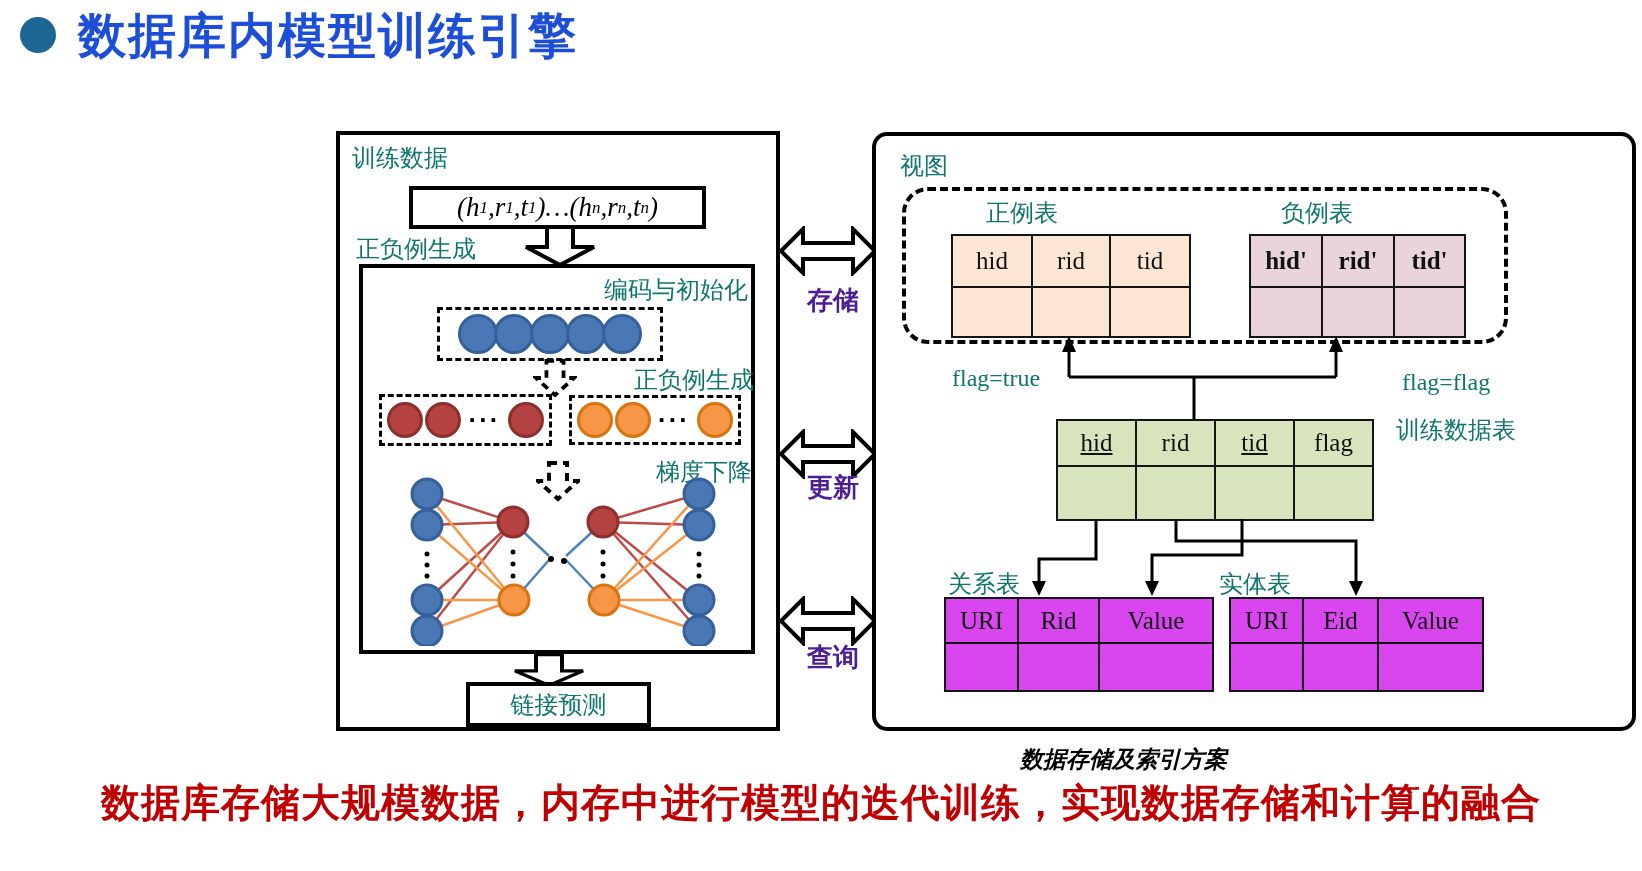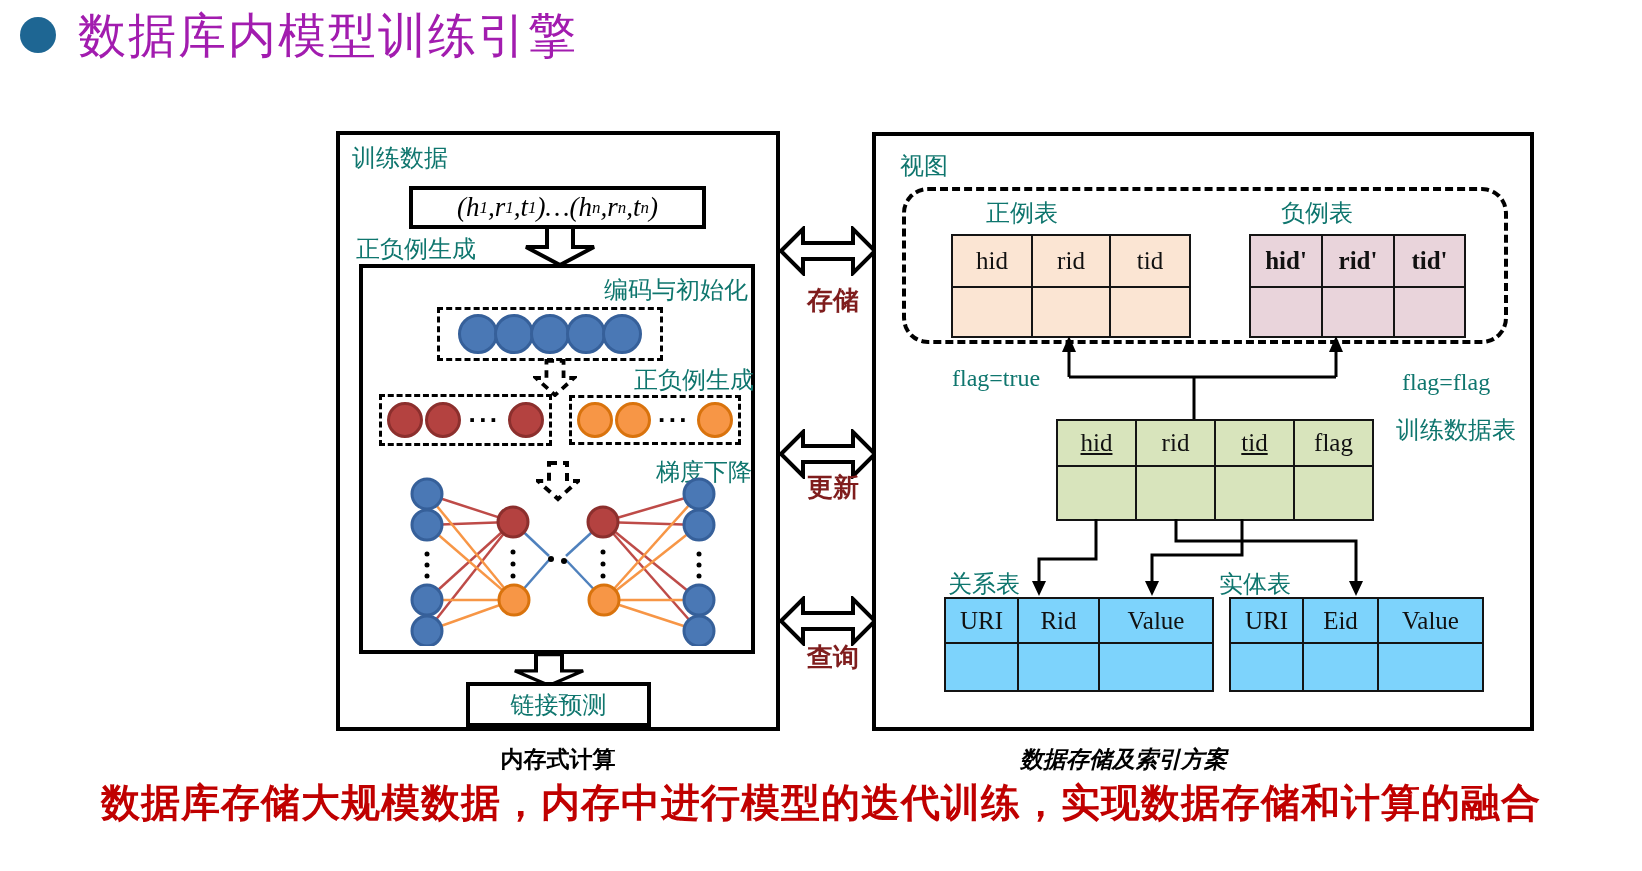--- a/index.html
+++ b/index.html
@@ -5,45 +5,45 @@
   * { margin:0; padding:0; box-sizing:border-box; }
   body { background:#ffffff; font-family:"Liberation Sans", sans-serif; }
   #canvas { position:relative; width:1642px; height:871px; background:#fff; overflow:hidden; }
   .abs { position:absolute; }
   .serif { font-family:"Liberation Serif", serif; }
   .lbl { font-size:24px; color:#0f766e; white-space:nowrap; }
   .blackbox { border:4px solid #000; background:#fff; }
 
   
   .title-bullet { left:20px; top:17px; width:36px; height:36px; border-radius:50%; background:#1E6693; }
-  .page-title { left:78px; top:4px; font-size:48px; font-weight:400; color:#a21caf; letter-spacing:2px; }
+  .page-title { left:78px; top:4px; font-size:48px; font-weight:700; color:#1d4ed8; letter-spacing:2px; }
 
   
   .dashbox { border:3px dashed #000; background:#fff; display:flex; align-items:center; }
   .viewdash { border:4px dashed #000; border-radius:26px; background:transparent; }
 
   
   .circ { border-radius:50%; flex:0 0 auto; }
   .c-blue   { width:40px; height:40px; background:#4A78B5; border:3px solid #36609A; }
   .c-red    { width:36px; height:36px; background:#B44240; border:3px solid #8C2F2D; }
   .c-orange { width:36px; height:36px; background:#F79646; border:3px solid #D9730D; }
   .dots3 { font-size:26px; font-weight:bold; letter-spacing:2px; line-height:20px; }
 
   
   .dtable { display:grid; border:1px solid #141414; }
   .cell { border:1px solid #141414; display:flex; align-items:center; justify-content:center;
           font-family:"Liberation Serif", serif; font-size:25px; color:#111;text-align:center; }
   .fill-pos  { background:#FBE5D3; }
   .fill-neg  { background:#E9D4DB; }
   .fill-grn  { background:#D8E4BC; }
-  .fill-cyan { background:#7dd3fc; }
+  .fill-cyan { background:#d946ef; }
   .und { text-decoration:underline; }
 
   .caption { font-weight:bold; font-family:"Liberation Serif", serif; font-size:23px; color:#000; text-align:center; }
-  .arrowlab { font-family:"Liberation Serif", serif; font-weight:bold; font-size:26px; color:#7f1d1d; width:90px; text-align:center; }
+  .arrowlab { font-family:"Liberation Serif", serif; font-weight:bold; font-size:26px; color:#4c1d95; width:90px; text-align:center; }
 
   .formula { font-family:"Liberation Serif", serif; font-style:italic; font-size:27px;
              display:flex; align-items:center; justify-content:center; height:100%; }
   .formula sub { font-size:17px; font-style:italic; }
 
   .footer-red { left:30px; top:776px; width:1582px; text-align:center; font-size:39px; font-weight:800;
                 color:#C00000; letter-spacing:1px; }
 </style>
 </head>
 <body>
@@ -184,38 +184,37 @@
 
     <svg class="abs" style="left:173px; top:518px;" width="72" height="34" viewBox="0 0 72 42" preserveAspectRatio="none">
       <path d="M23,2 L49,2 L49,22 L70,22 L36,40 L2,22 L23,22 Z" fill="#fff" stroke="#000" stroke-width="4"></path>
     </svg>
 
     <div class="abs blackbox" style="left:126px; top:547px; width:185px; height:45px; display:flex; align-items:center; justify-content:center;">
       <span class="lbl serif">链接预测</span>
     </div>
   </div>
 
-  <div class="abs caption" style="left:336px; top:744px; width:444px;">内存式计算</div>
 
   <svg class="abs" style="left:779px; top:226px;" width="98" height="50" viewBox="0 0 98 50">
     <path d="M2,25 L24,3 L24,17 L74,17 L74,3 L96,25 L74,47 L74,33 L24,33 L24,47 Z" fill="#fff" stroke="#000" stroke-width="4"></path>
   </svg>
   <div class="abs arrowlab" style="left:788px; top:283px;">存储</div>
 
   <svg class="abs" style="left:779px; top:429px;" width="98" height="50" viewBox="0 0 98 50">
     <path d="M2,25 L24,3 L24,17 L74,17 L74,3 L96,25 L74,47 L74,33 L24,33 L24,47 Z" fill="#fff" stroke="#000" stroke-width="4"></path>
   </svg>
   <div class="abs arrowlab" style="left:788px; top:470px;">更新</div>
 
   <svg class="abs" style="left:779px; top:596px;" width="98" height="50" viewBox="0 0 98 50">
     <path d="M2,25 L24,3 L24,17 L74,17 L74,3 L96,25 L74,47 L74,33 L24,33 L24,47 Z" fill="#fff" stroke="#000" stroke-width="4"></path>
   </svg>
   <div class="abs arrowlab" style="left:788px; top:640px;">查询</div>
 
-  <div class="abs blackbox" style="left:872px; top:132px; width:662px; height:599px;">
+  <div class="abs blackbox" style="left:872px; top:132px; width:764px; height:599px;border-radius:15px;">
 
     <div class="abs lbl serif" style="left:24px; top:14px;">视图</div>
 
     <div class="abs viewdash" style="left:26px; top:51px; width:606px; height:157px;"></div>
 
     <div class="abs lbl serif" style="left:110px; top:61px;">正例表</div>
     <div class="abs dtable" style="left:75px; top:98px; grid-template-columns:80px 78px 80px; grid-template-rows:52px 50px;">
       <div class="cell fill-pos">hid</div>
       <div class="cell fill-pos">rid</div>
       <div class="cell fill-pos">tid</div>

